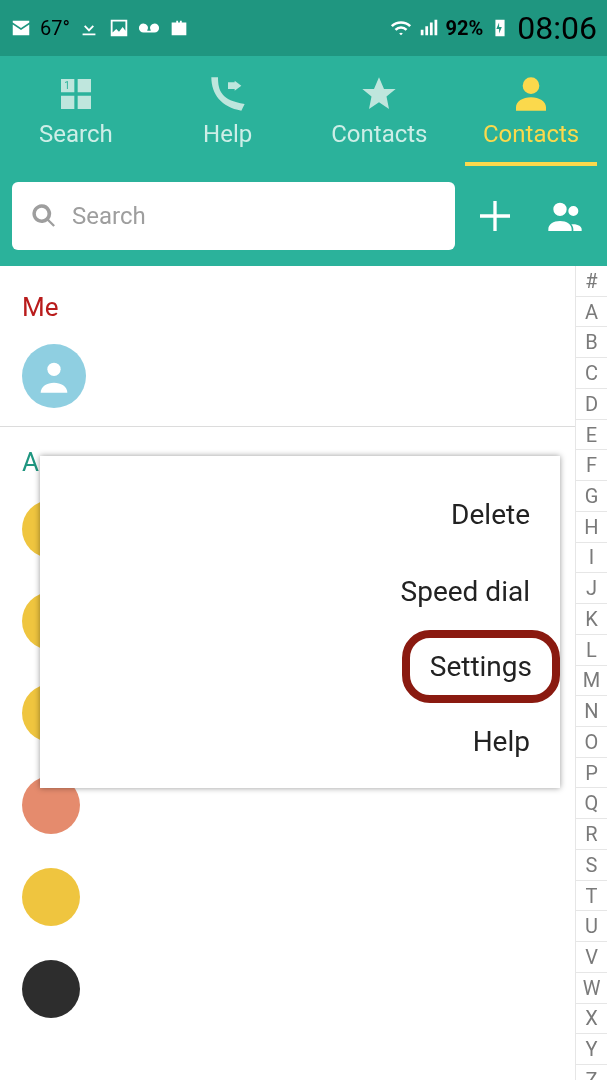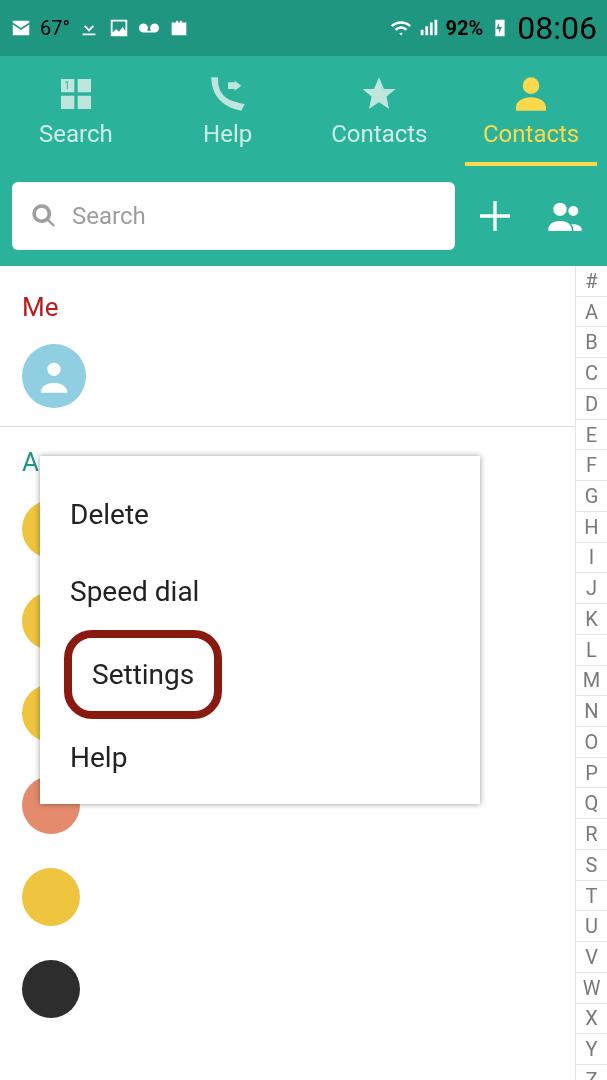--- a/index.html
+++ b/index.html
@@ -45,29 +45,30 @@
   .divider { height:1px; background:#dcdcdc; }
   .section-a { padding: 20px 22px 6px; color:#1f9680; font-size:26px; }
   .clist { }
   .contact-row { display:flex; align-items:center; padding: 12px 22px; height: 92px; }
   .contact-avatar {
     width: 58px; height: 58px; border-radius:50%; background:#efc53f;
   }
   .contact-avatar.pink { background:#e58b6d; }
   .contact-avatar.dark { background:#2d2d2d; }
   .menu {
-    position: absolute; top: 0; left: 40px; width: 440px;
+    position: absolute; top: 0; left: 40px; width: 520px;
     background:#fff; box-shadow: 0 0 6px rgba(0,0,0,0.4);
     padding: 20px 0 8px;
+    text-align: right;
   }
   .menu-item {
     padding: 22px 30px; font-size: 28px; color:#222;
   }
   .menu-item.highlighted {
-    display:inline-block; border: 8px solid #8a1a10; border-radius: 28px; padding: 20px 20px;
+    display:inline-block; border: 8px solid #8a1a10; border-radius: 28px; padding: 12px 20px;
     margin-left: 24px;
   }
   .index-strip {
     position: absolute; right: 0; top: 0; width: 32px; height: 100%;
     display:flex; flex-direction:column; font-size: 20px; color:#7a7a7a; background:#fff;
   }
   .index-strip div { flex:1; display:flex; align-items:center; justify-content:center; border-bottom:1px solid #e6e6e6; border-left:1px solid #e6e6e6; }
   .temp { font-size: 20px; }
 </style>
 </head>

